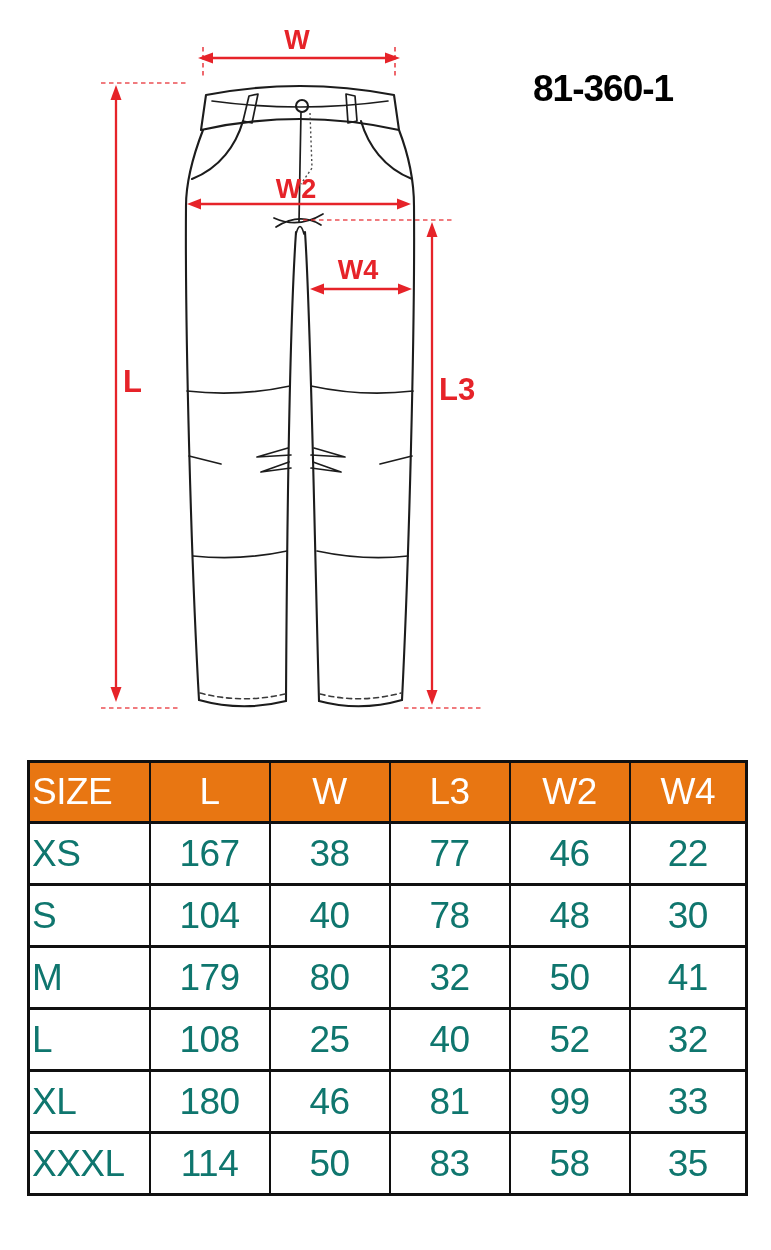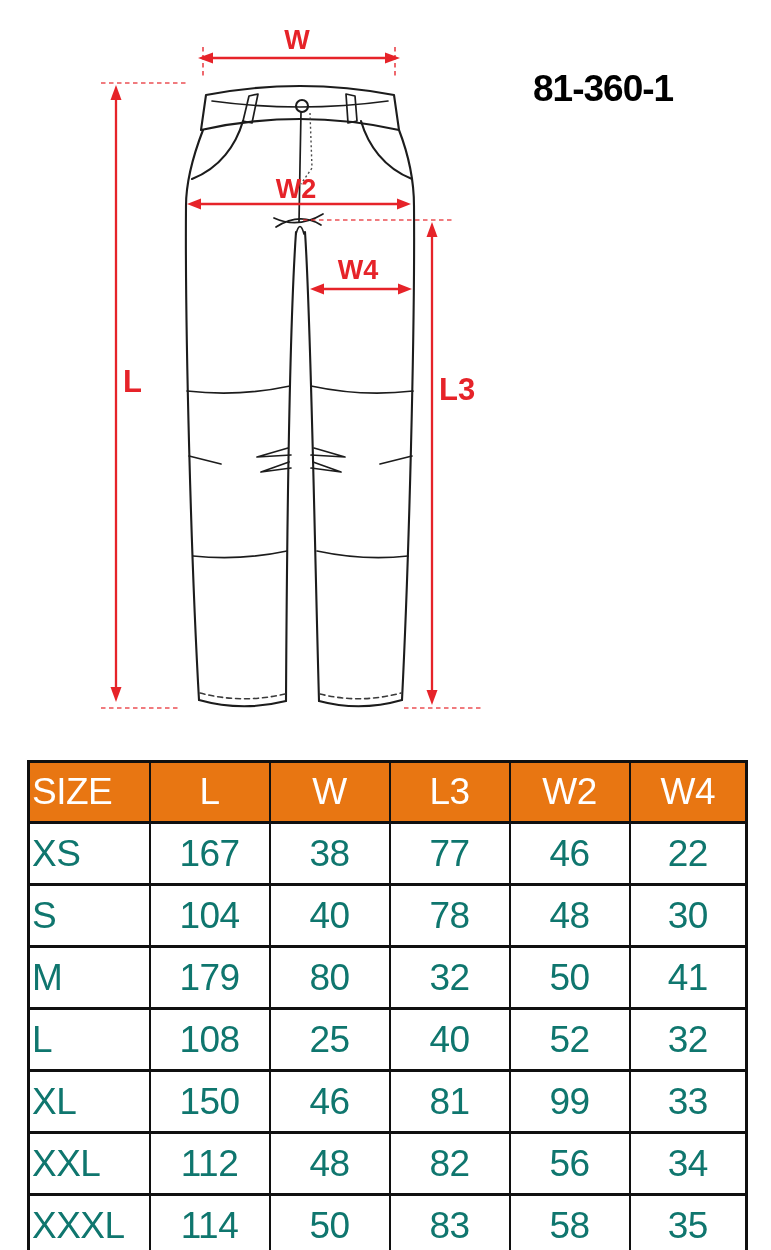--- a/index.html
+++ b/index.html
@@ -256,33 +256,25 @@
       <tr>
         <td class="size-col">L</td>
         <td>108</td>
         <td>25</td>
         <td>40</td>
         <td>52</td>
         <td>32</td>
       </tr>
       <tr>
         <td class="size-col">XL</td>
-        <td>150</td>
+        <td>180</td>
         <td>46</td>
         <td>81</td>
         <td>99</td>
         <td>33</td>
-      </tr>
-      <tr>
-        <td class="size-col">XXL</td>
-        <td>112</td>
-        <td>48</td>
-        <td>82</td>
-        <td>56</td>
-        <td>34</td>
       </tr>
       <tr>
         <td class="size-col">XXXL</td>
         <td>114</td>
         <td>50</td>
         <td>83</td>
         <td>58</td>
         <td>35</td>
       </tr>
     </tbody>

